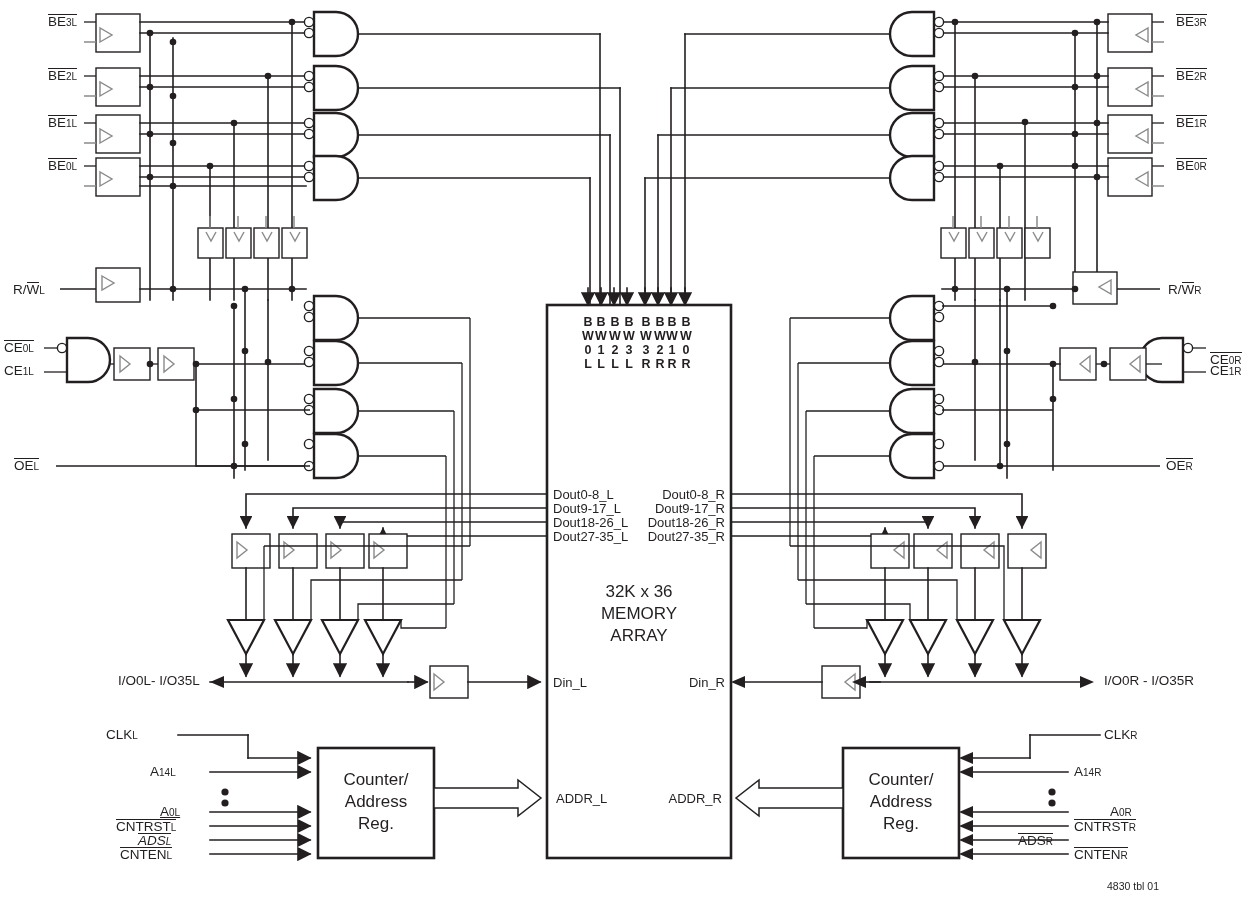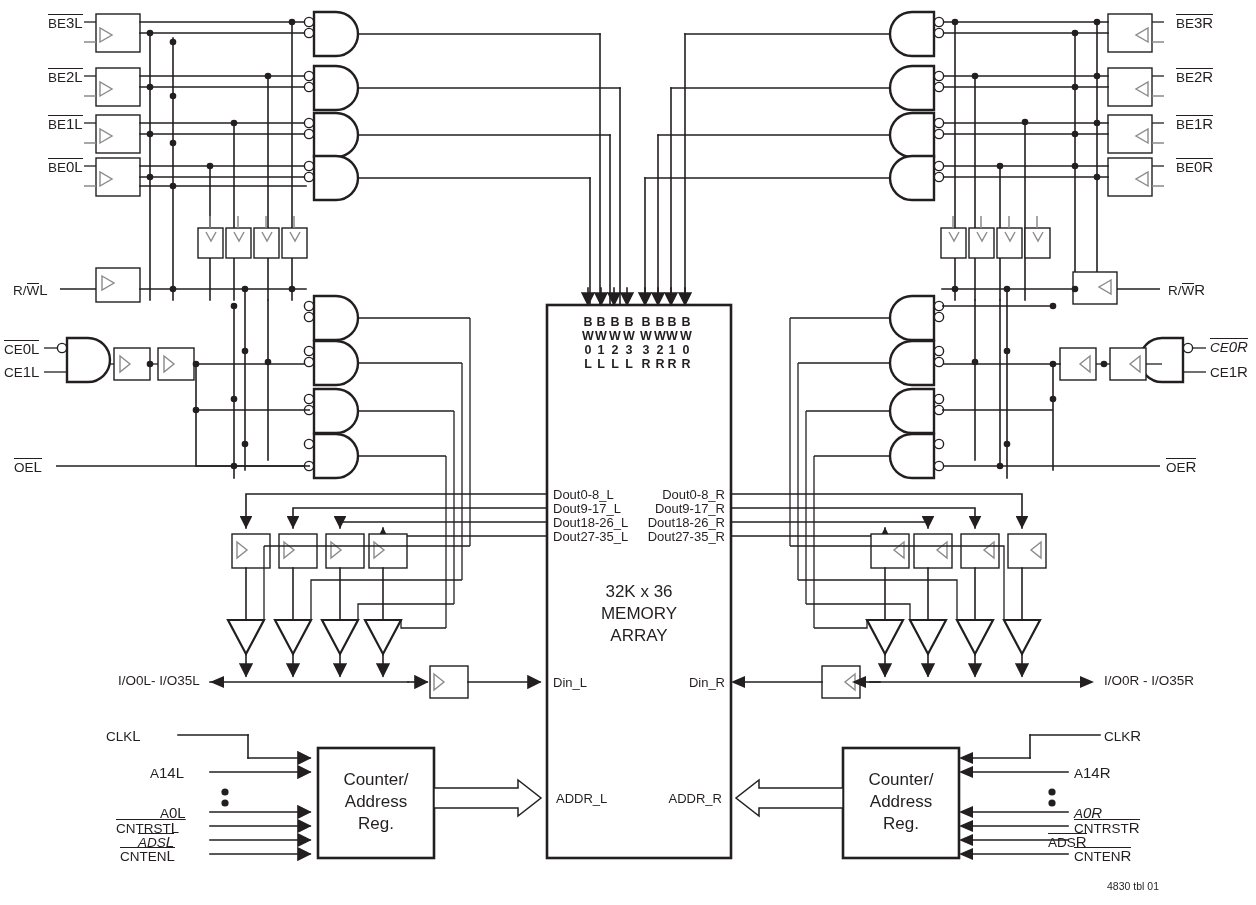--- a/index.html
+++ b/index.html
@@ -17,21 +17,21 @@
   .clk{stroke:#8a8a8a;stroke-width:1.5;fill:none;}
   .arrhd{fill:#231f20;}
   .bw{font-family:"Liberation Sans",sans-serif;font-size:12.5px;font-weight:bold;fill:#231f20;}
   .dout{font-family:"Liberation Sans",sans-serif;font-size:13px;fill:#231f20;}
   .arrayttl{font-family:"Liberation Sans",sans-serif;font-size:17px;fill:#231f20;}
   .cntr{font-family:"Liberation Sans",sans-serif;font-size:17px;fill:#231f20;}
   .foot{font-family:"Liberation Sans",sans-serif;font-size:10.5px;fill:#231f20;}
   .hollow{fill:#ffffff;stroke:#231f20;stroke-width:1.5;}
   .txtlabel{position:absolute;white-space:nowrap;font-size:13.5px;color:#231f20;line-height:1;}
   .ob{border-top:1.3px solid #231f20;display:inline-block;padding-top:0px;}
-  .sub{font-size:15px;vertical-align:baseline;}
+  .sub{font-size:10px;vertical-align:baseline;}
 </style>
 </head>
 <body>
 
 <div id="root">
 
 <svg width="1256" height="905" viewBox="0 0 1256 905">
   <defs>
     <marker id="ah" markerWidth="9" markerHeight="9" refX="8" refY="4.5" orient="auto">
       <path d="M0,0 L9,4.5 L0,9 z" class="arrhd"></path>
@@ -617,25 +617,25 @@
 <div class="txtlabel" style="left:116px;top:819px;text-align:center;"><span class="ob">CNTRST<span class="sub">L</span></span></div>
 <div class="txtlabel" style="left:138px;top:833px;font-style:italic;"><span class="ob">ADS<span class="sub">L</span></span></div>
 <div class="txtlabel" style="left:120px;top:847px;"><span class="ob">CNTEN<span class="sub">L</span></span></div>
 
 <div class="txtlabel" style="left:1176px;top:14px;"><span class="ob">BE<span class="sub">3R</span></span></div>
 <div class="txtlabel" style="left:1176px;top:68px;"><span class="ob">BE<span class="sub">2R</span></span></div>
 <div class="txtlabel" style="left:1176px;top:115px;"><span class="ob">BE<span class="sub">1R</span></span></div>
 <div class="txtlabel" style="left:1176px;top:158px;"><span class="ob">BE<span class="sub">0R</span></span></div>
 
 <div class="txtlabel" style="left:1168px;top:282px;"><span>R/</span><span class="ob">W</span><span class="sub">R</span></div>
-<div class="txtlabel" style="left:1210px;top:338px;font-style:italic;"><span class="ob">CE<span class="sub">0R</span></span></div>
+<div class="txtlabel" style="left:1210px;top:352px;"><span class="ob">CE<span class="sub">0R</span></span></div>
 <div class="txtlabel" style="left:1210px;top:364px;"><span>CE<span class="sub">1R</span></span></div>
 <div class="txtlabel" style="left:1166px;top:458px;"><span class="ob">OE<span class="sub">R</span></span></div>
 <div class="txtlabel" style="left:1104px;top:674px;"><span>I/O0R - I/O35R</span></div>
 
 <div class="txtlabel" style="left:1104px;top:728px;"><span>CLK<span class="sub">R</span></span></div>
 <div class="txtlabel" style="left:1074px;top:765px;"><span>A<span class="sub">14R</span></span></div>
-<div class="txtlabel" style="left:1074px;top:805px;font-style:italic;"><span>A<span class="sub">0R</span></span></div>
+<div class="txtlabel" style="left:1110px;top:805px;"><span>A<span class="sub">0R</span></span></div>
 <div class="txtlabel" style="left:1074px;top:819px;"><span class="ob">CNTRST<span class="sub">R</span></span></div>
-<div class="txtlabel" style="left:1048px;top:833px;"><span class="ob">ADS<span class="sub">R</span></span></div>
+<div class="txtlabel" style="left:1018px;top:833px;"><span class="ob">ADS<span class="sub">R</span></span></div>
 <div class="txtlabel" style="left:1074px;top:847px;"><span class="ob">CNTEN<span class="sub">R</span></span></div>
 
 </div>
 
 </body></html>

